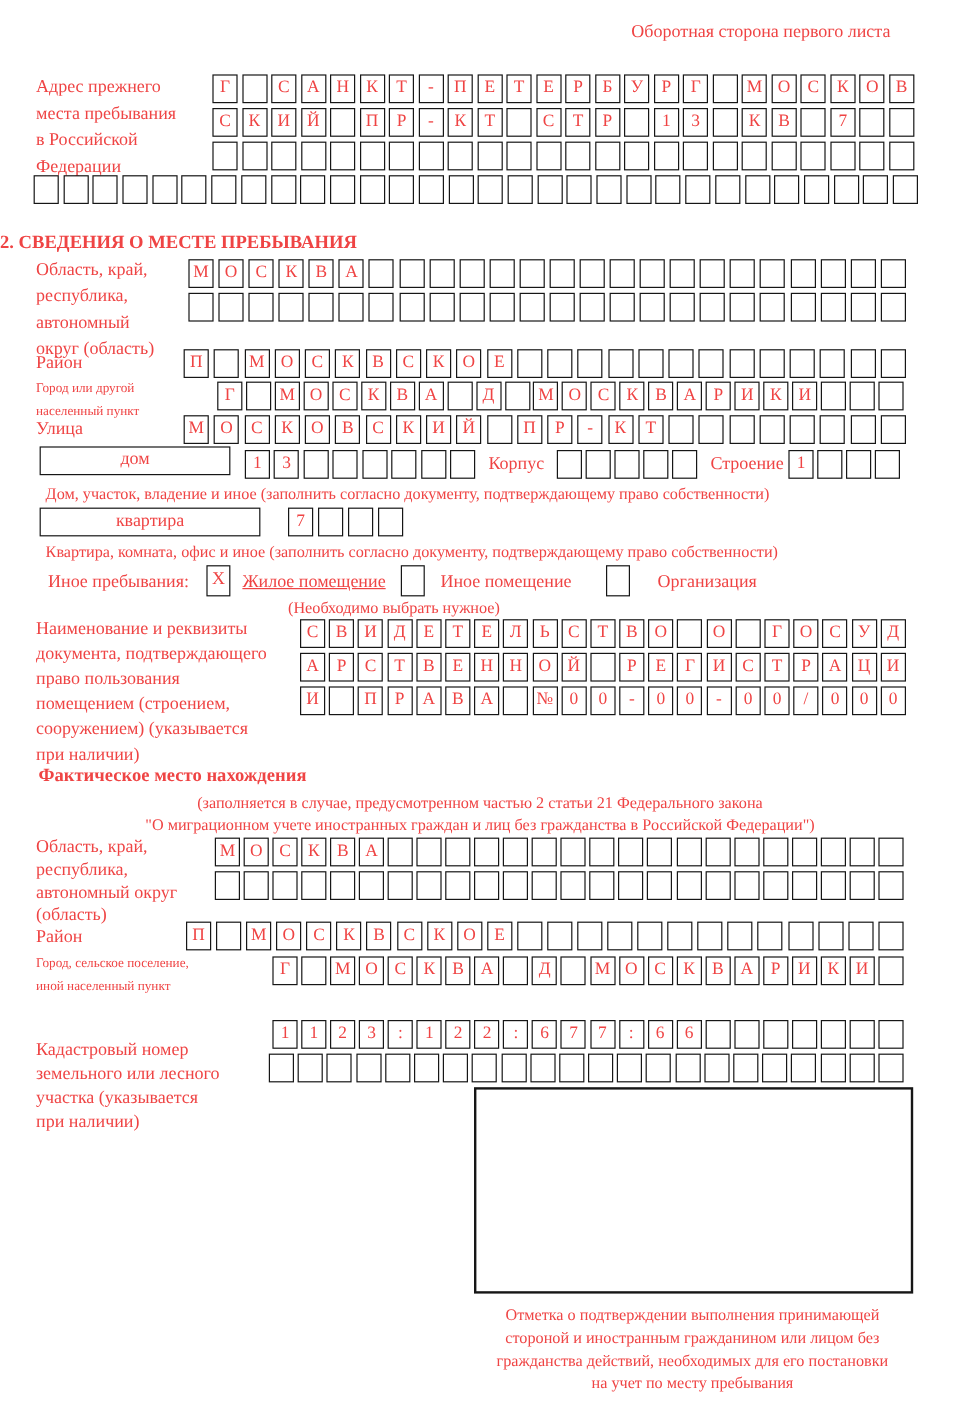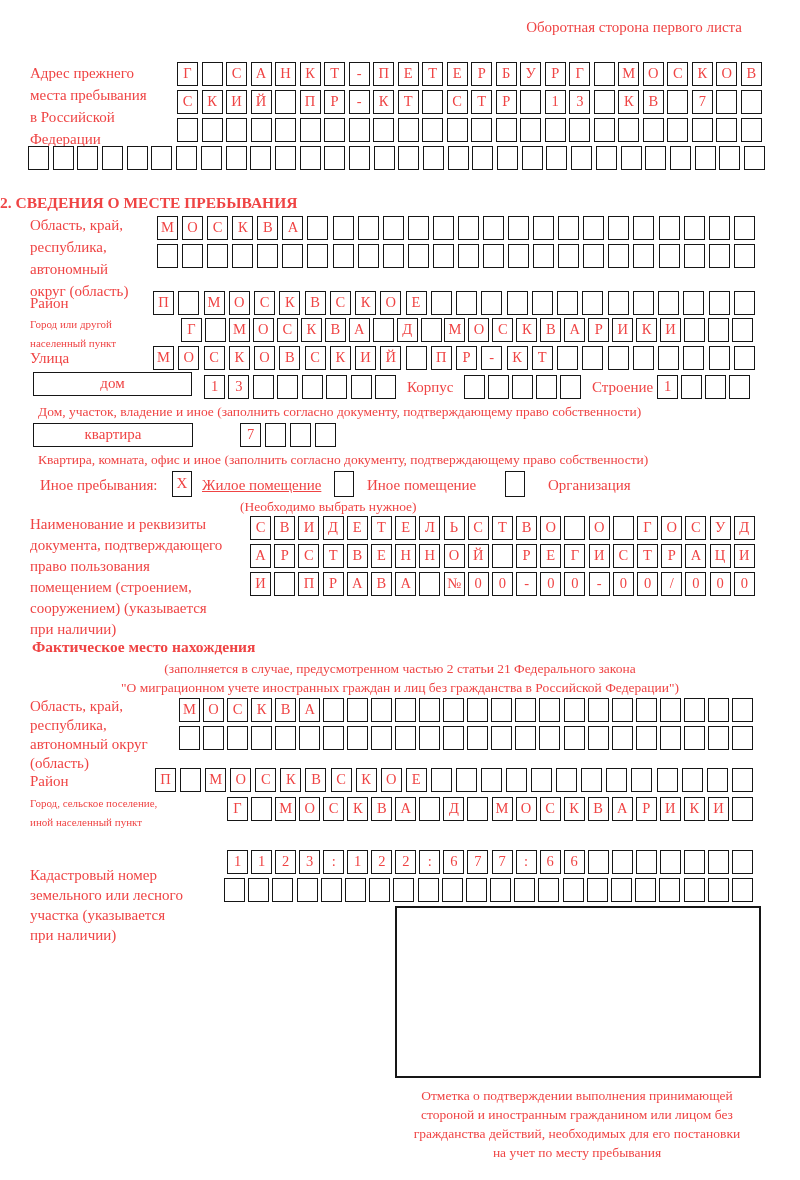--- a/index.html
+++ b/index.html
@@ -311,21 +311,21 @@
     </div>
   <div class="abs label" style="top:376px; left:592px;">Строение</div>
   <div class="abs cells" style="top:375px; left:657px; width:93px;">
       <span class="cell">1</span>
       <span class="cell"></span>
       <span class="cell"></span>
       <span class="cell"></span>
     </div>
   <div class="abs cap" style="top:404px; left:38px;">Дом, участок, владение и иное (заполнить согласно документу, подтверждающему право собственности)</div>
 
-  <div class="abs labelbox" style="top:423px; left:33px; width:160px;">квартира</div>
+  <div class="abs labelbox" style="top:423px; left:33px; width:184px;">квартира</div>
   <div class="abs cells" style="top:423px; left:240px; width:96px;">
       <span class="cell">7</span>
       <span class="cell"></span>
       <span class="cell"></span>
       <span class="cell"></span>
     </div>
   <div class="abs cap" style="top:452px; left:38px;">Квартира, комната, офис и иное (заполнить согласно документу, подтверждающему право собственности)</div>
 
   <div class="abs label" style="top:474px; left:40px;">Иное пребывания:</div>
   <div class="abs checkbox" style="top:471px; left:172px;">X</div>

